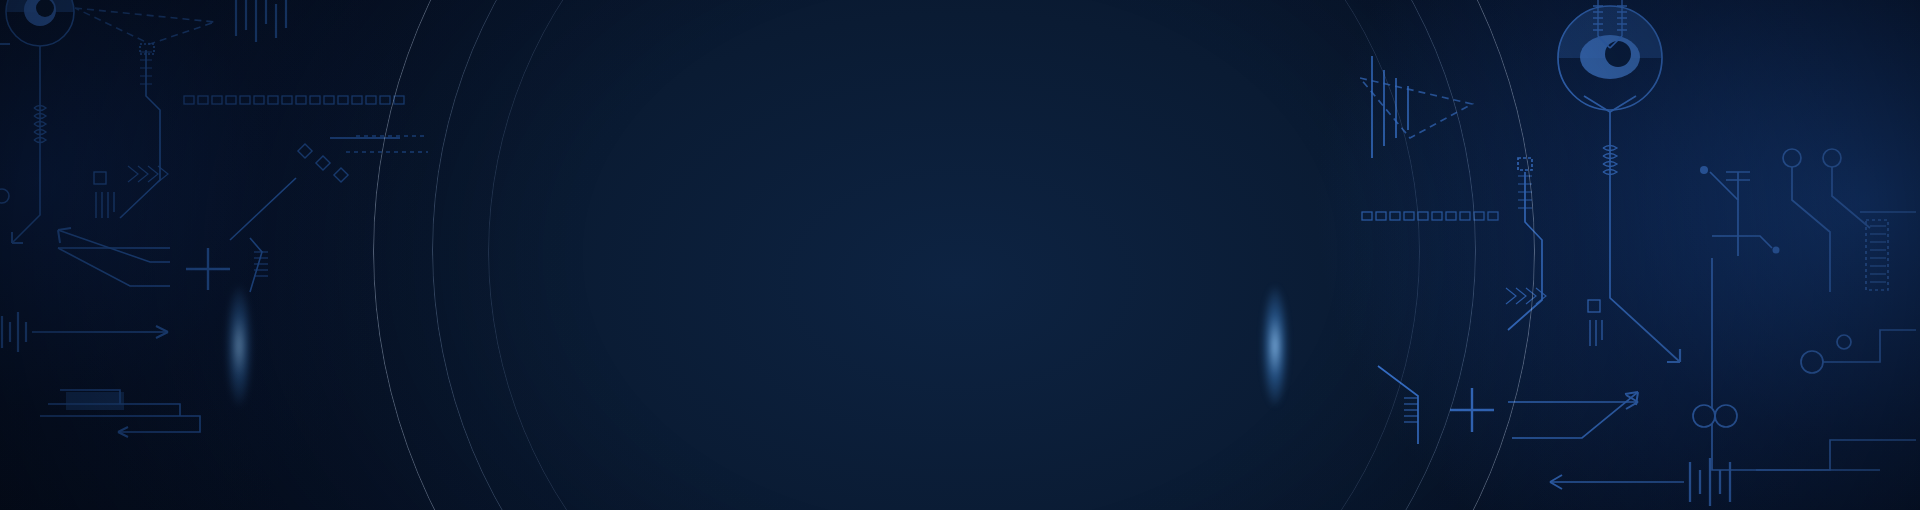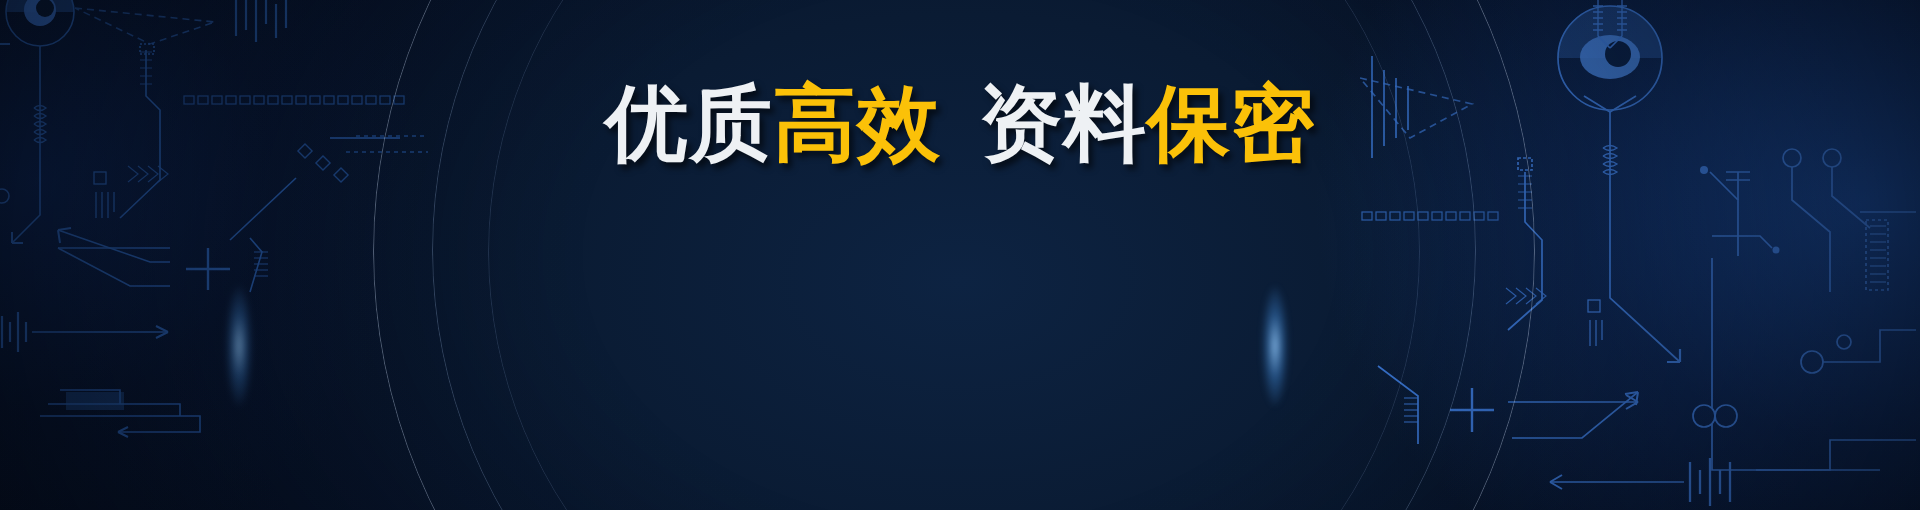--- a/index.html
+++ b/index.html
@@ -354,20 +354,17 @@
   <div class="arc arc-outer"></div>
   <div class="arc arc-mid"></div>
   <div class="arc arc-inner"></div>
   <div class="arc-glow-l"></div>
   <div class="arc-glow-r"></div>
 
   <div class="bg-vignette"></div>
 
   <div class="content">
 
-    <div class="headline">
-      <span class="w">优质</span><span class="y">高效</span><span class="gap"></span><span class="w">资料</span><span class="y">保密</span>
-    </div>
 
 
 
   </div>
 </div>
 
 </body></html>

